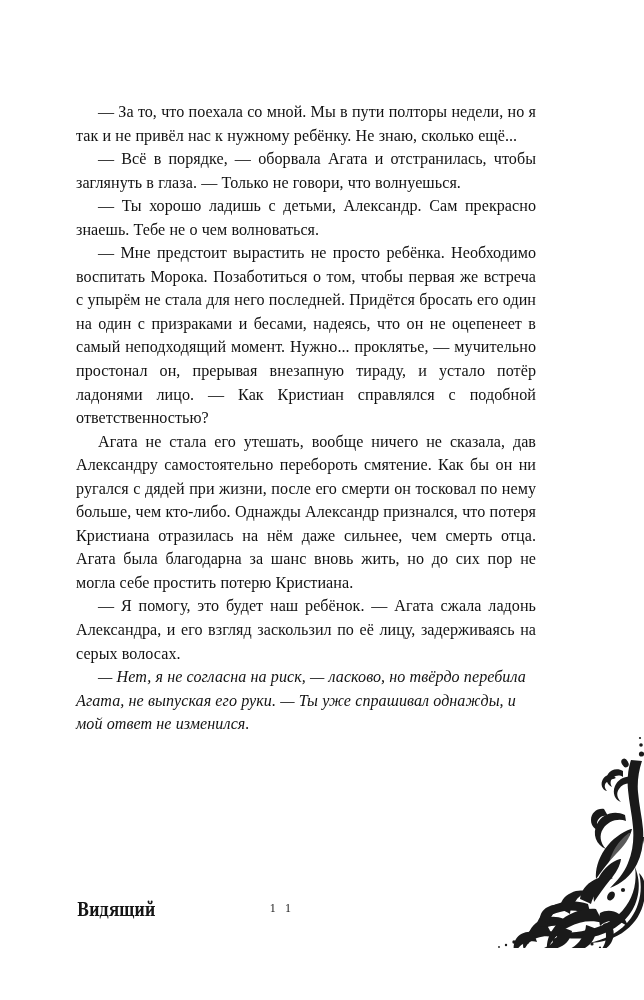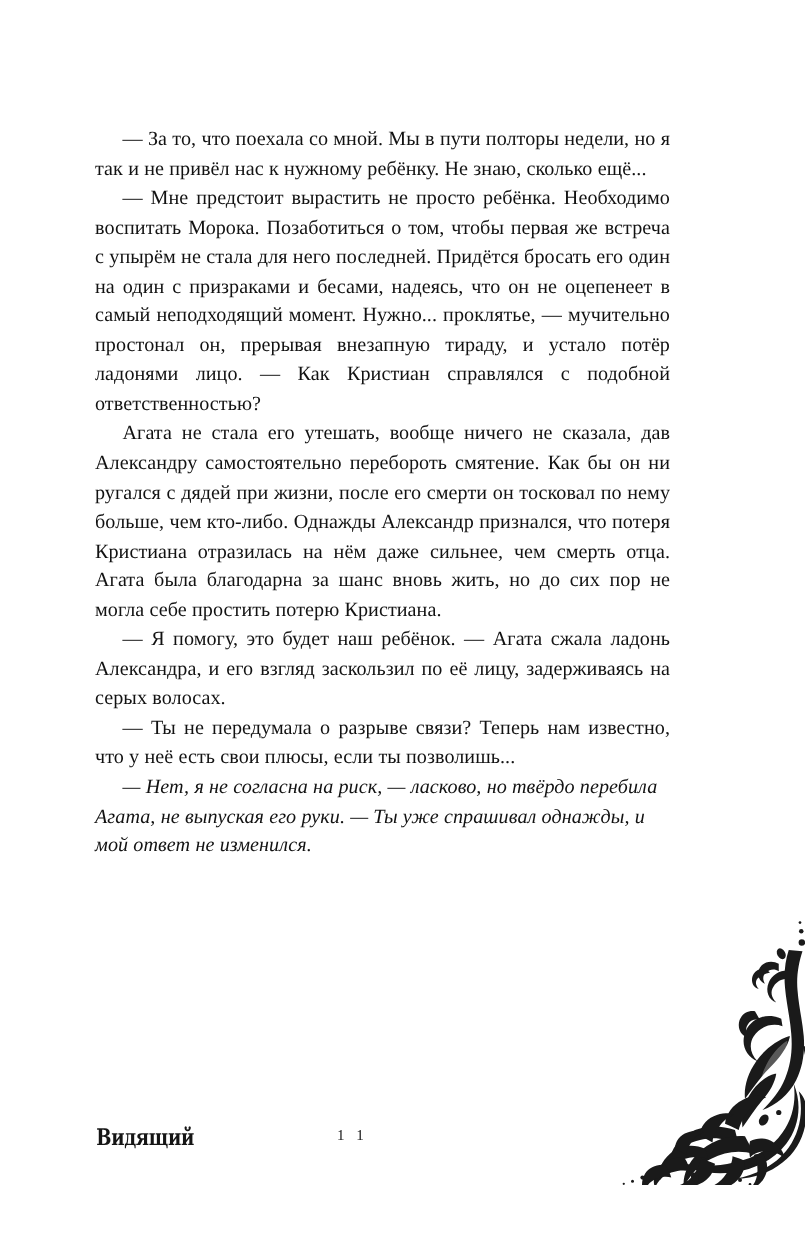--- a/index.html
+++ b/index.html
@@ -92,24 +92,25 @@
   }
   .ornament svg { display: block; width: 100%; height: 100%; }
 </style>
 </head>
 <body>
 
 <div class="page">
 
   <div class="text-block">
     <p class="para">— За то, что поехала со мной. Мы в пути полторы недели, но я так и не привёл нас к нужному ребёнку. Не знаю, сколь­ко ещё...</p>
+    <p class="para">— Всё в порядке, — оборвала Агата и отстранилась, чтобы заглянуть в глаза. — Только не говори, что волнуешься.</p>
+    <p class="para">— Ты хорошо ладишь с детьми, Александр. Сам прекрасно знаешь. Тебе не о чем волноваться.</p>
     <p class="para">— Мне предстоит вырастить не просто ребёнка. Необходи­мо воспитать Морока. Позаботиться о том, чтобы первая же встреча с упырём не стала для него последней. Придётся бро­сать его один на один с призраками и бесами, надеясь, что он не оцепенеет в самый неподходящий момент. Нужно... прокля­тье, — мучительно простонал он, прерывая внезапную тираду, и устало потёр ладонями лицо. — Как Кристиан справлялся с подобной ответственностью?</p>
     <p class="para">Агата не стала его утешать, вообще ничего не сказала, дав Александру самостоятельно перебороть смятение. Как бы он ни ругался с дядей при жизни, после его смерти он тосковал по нему больше, чем кто-либо. Однажды Александр признался, что потеря Кристиана отразилась на нём даже сильнее, чем смерть отца. Агата была благодарна за шанс вновь жить, но до сих пор не могла себе простить потерю Кристиана.</p>
     <p class="para">— Я помогу, это будет наш ребёнок. — Агата сжала ладонь Александра, и его взгляд заскользил по её лицу, задерживаясь на серых волосах.</p>
-    <p class="para">— Ты не передумала о разрыве связи? Теперь нам известно, что у неё есть свои плюсы, если ты позволишь...</p>
     <p class="para">— Нет, я не согласна на риск, — ласково, но твёрдо пере­била Агата, не выпуская его руки. — Ты уже спрашивал одна­жды, и мой ответ не изменился.</p>
   </div>
 
   <div class="footer">
     <div class="running-head">Видящий</div>
     <div class="folio">1 1</div>
   </div>
 
   <div class="ornament">
     <svg viewBox="0 0 200 215" xmlns="http://www.w3.org/2000/svg" aria-hidden="true">

